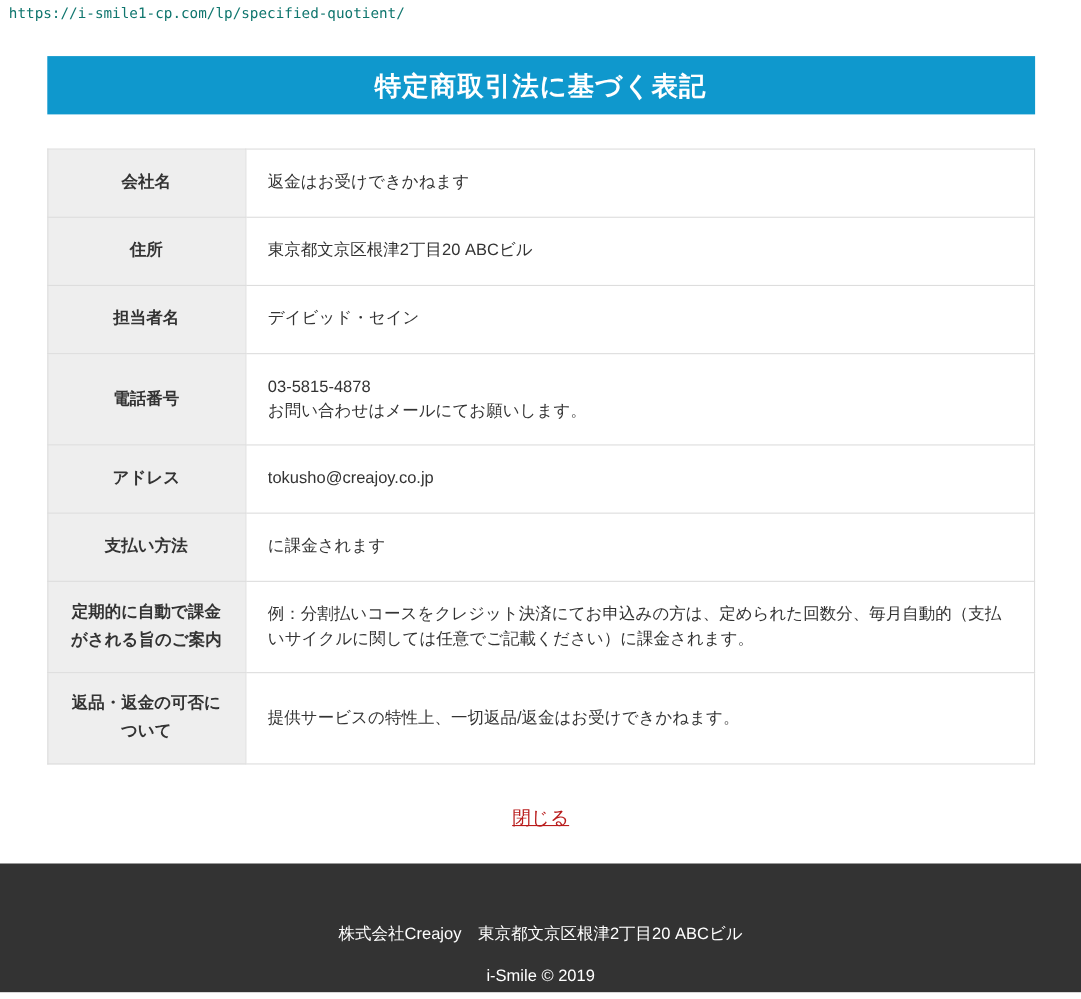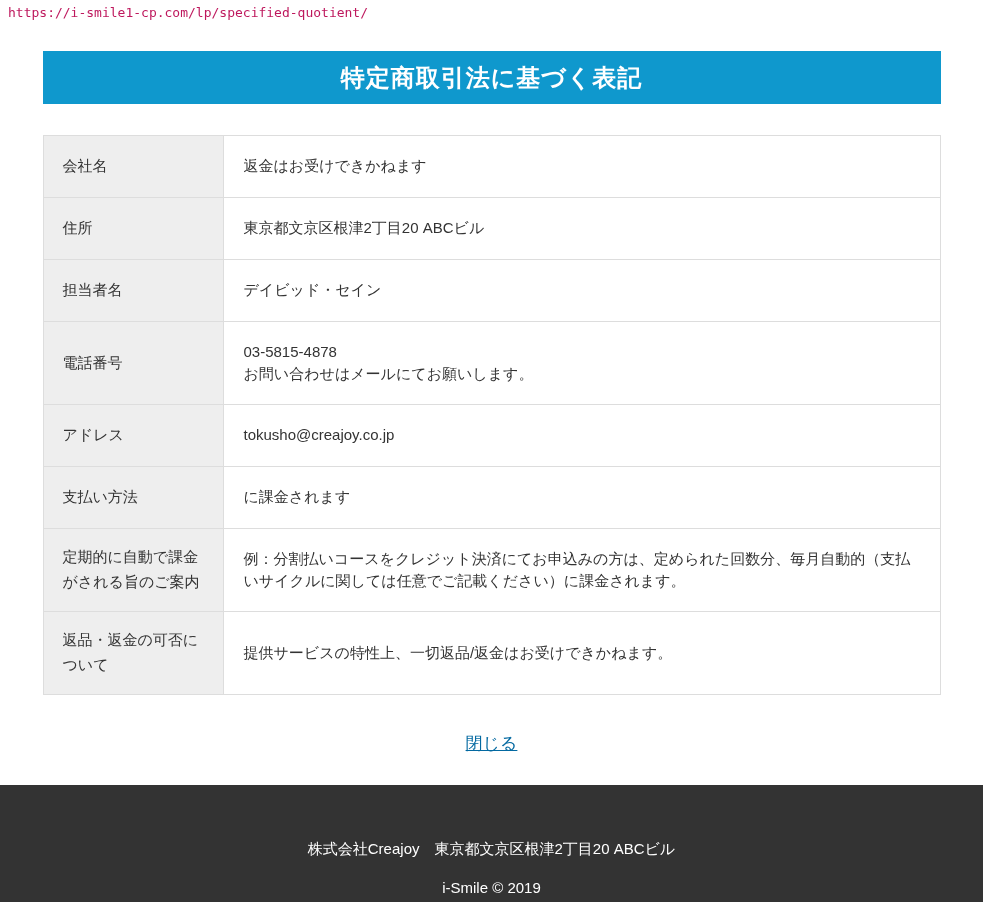--- a/index.html
+++ b/index.html
@@ -11,21 +11,21 @@
     font-family: "Liberation Sans", "DejaVu Sans", sans-serif;
     color: #333333;
   }
   .page { width: 983px; min-height: 908px; position: relative; }
 
   
   .url-bar {
     padding: 5px 0 0 8px;
     font-family: "DejaVu Sans Mono", "Liberation Mono", monospace;
     font-size: 13px;
-    color: #be185d;
+    color: #0f766e;
     height: 19px;
     white-space: nowrap;
   }
 
   .container { width: 898px; margin: 0 auto; }
 
   
   .page-header {
     margin-top: 32px;
     height: 53px;
@@ -50,39 +50,39 @@
     font-size: 15px;
     color: #333333;
   }
   table.tokusho th, table.tokusho td {
     border: 1px solid #dddddd;
     vertical-align: middle;
   }
   table.tokusho th {
     background: #eeeeee;
     width: 180px;
-    font-weight: normal;
-    text-align: left;
+    font-weight: bold;
+    text-align: center;
     padding: 10px 19px;
     line-height: 1.65;
   }
   table.tokusho td {
     background: #ffffff;
     padding: 14px 20px;
     line-height: 1.5;
     white-space: pre-line;
     text-align: left;
   }
   tr.h62 { height: 62px; }
   tr.h83 { height: 83px; }
 
   
   .close-wrap { text-align: center; margin-top: 37px; height: 21px; }
   .close-link {
-    color: #0369a1;
+    color: #b91c1c;
     font-size: 17px;
     text-decoration: underline;
     cursor: pointer;
     text-align: right;
   }
 
   
   .footer {
     margin-top: 32px;
     background: #333333;

